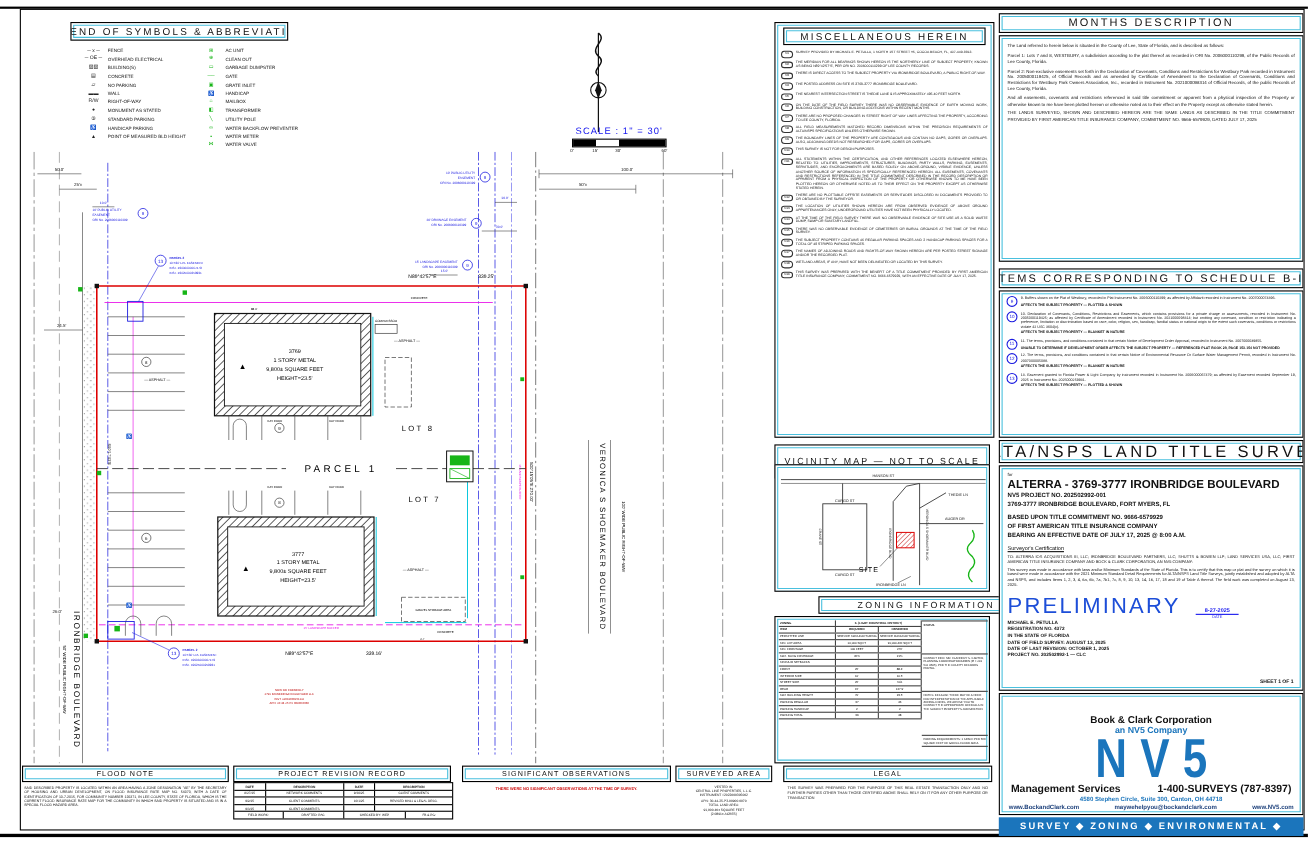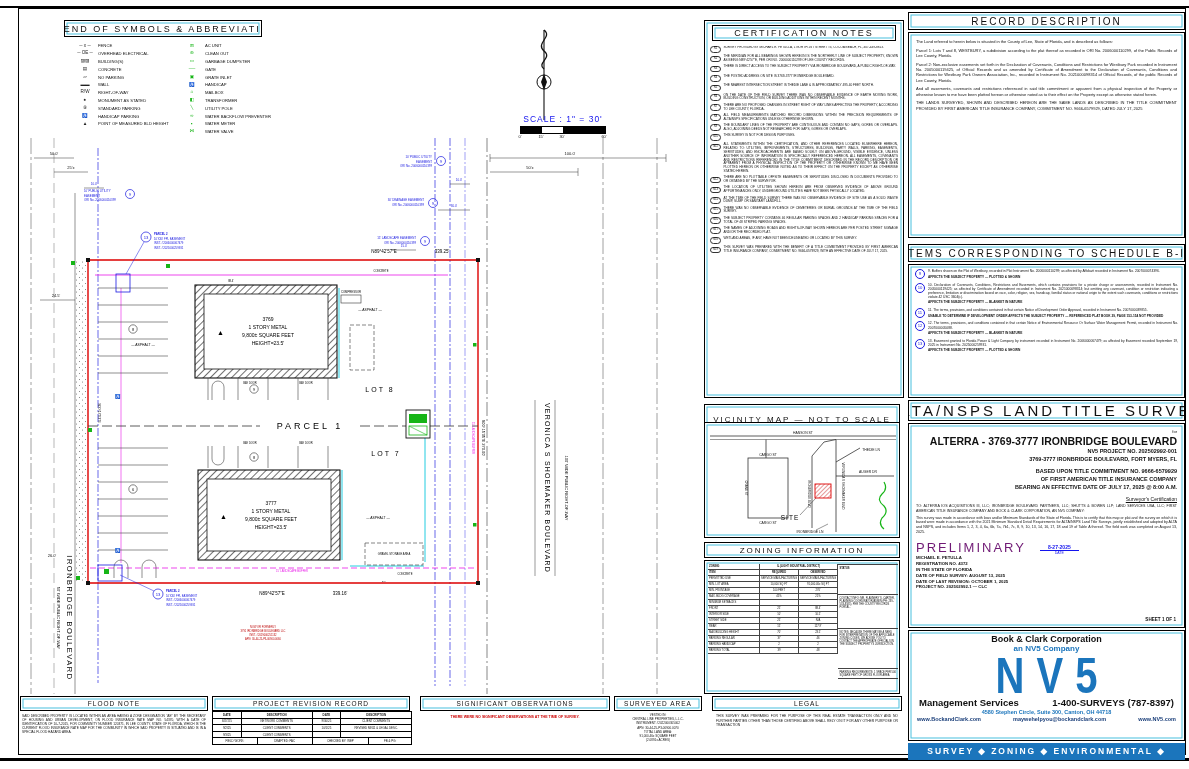--- a/index.html
+++ b/index.html
@@ -51,33 +51,33 @@
   .rv-tbl{border:1px solid #000;font-size:2.9px;background:#fff}
   .rv-row{display:flex;border-bottom:0.6px solid #000}
   .rv-row:last-child{border-bottom:none}
   .rv-row span{border-right:0.6px solid #000;text-align:center;padding:0.8px 0;overflow:hidden;white-space:nowrap}
   .rv-row span:last-child{border-right:none}
   .rv-c0{width:28px}.rv-c1{width:70px}.rv-c2{width:28px}.rv-c3{width:70px}
   .rv-f0{width:44px}.rv-f1{width:54px}.rv-f2{width:56px}.rv-f3{width:42px}
   
   .alta-title{font-size:15px;letter-spacing:3px;font-weight:400}
   .tb{padding:4px 7px;box-sizing:border-box;position:relative}
-  .tb .c{text-align:right}
+  .tb .c{text-align:left}
   .tb-for{font-size:4px;margin-top:1px}
   .tb-client{font-size:10.5px;font-weight:bold;margin:1px 0}
   .tb-b55{font-size:5.5px;font-weight:bold;line-height:1.45}
   .tb-cert{font-size:5px;text-decoration:underline;margin:4px 0 2px}
   .tb-small{font-size:3.6px;line-height:1.3;text-align:justify;margin-bottom:2.5px}
-  .prelim{font-size:13px;letter-spacing:2px;color:#701a75}
+  .prelim{font-size:20px;letter-spacing:2px;color:#1d4ed8}
   .pdate{color:#1414ee;font-size:5px;font-weight:bold;border-bottom:0.7px solid #1414ee;padding:0 8px}
   .pdatelbl{color:#1414ee;font-size:3.6px;text-align:center}
   .surv-lines{font-size:4.3px;line-height:1.35;font-weight:bold}
   .sheetno{position:absolute;right:8px;bottom:5px;font-size:4.6px;font-weight:bold}
   
-  .firm{display:flex;flex-direction:column;align-items:center;padding-top:3px;box-sizing:border-box}
+  .firm{display:flex;flex-direction:column;align-items:center;padding-top:18px;box-sizing:border-box}
   .firm-name{font-size:9px;font-weight:bold}
   .firm-tag{font-size:8px;font-weight:bold;color:#1b75bc}
   .nv5{font-size:40px;font-weight:800;color:#1b75bc;letter-spacing:12px;transform:scaleY(1.25);line-height:44px;padding-left:12px}
   .firm-row{width:100%;display:flex;justify-content:space-between;padding:0 10px;box-sizing:border-box;
     font-size:9.5px;font-weight:bold}
   .firm-addr{font-size:5.5px;font-weight:bold;color:#1b75bc;margin-top:1px}
   .firm-webs{width:100%;display:flex;justify-content:space-between;padding:0 8px;box-sizing:border-box;
     font-size:5.5px;font-weight:bold;color:#1b3f7a;margin-top:1px}
   .banner{background:#1b75bc;color:#fff;font-weight:bold;font-size:8.5px;letter-spacing:2px;
     text-align:center;line-height:17px}
@@ -460,21 +460,21 @@
   <g fill="#bb0000" font-size="2.6" text-anchor="middle">
     <text x="245" y="490">NOW OR FORMERLY</text>
     <text x="245" y="494">3791 IRONBRIDGE BOULEVARD LLC</text>
     <text x="245" y="498">INST. #2019000251132</text>
     <text x="245" y="502">APN: 30-44-25-P3-00900.0060</text>
   </g>
 </svg>
 
 <div class="abs dbl" style="left:704px;top:20px;width:200px;height:378px"></div>
 <div class="abs dbl tbar t9" style="left:712px;top:25px;width:184px;height:16px">
-    <span>CERTIFICATION NOTES</span>
+    <span>MISCELLANEOUS HEREIN</span>
   </div>
 <div class="abs" style="left:710px;top:46px;width:188px;height:348px;overflow:hidden">
 
 <div class="note">
       <span class="nbadge">N1</span>
       <span class="ntext">SURVEY PROVIDED BY MICHAEL E. PETULLA, 1 NORTH 1ST STREET #5, COCOA BEACH, FL, 407-449-8813.</span>
     </div>
     <div class="note">
       <span class="nbadge">N2</span>
       <span class="ntext">THE MERIDIAN FOR ALL BEARINGS SHOWN HEREON IS THE NORTHERLY LINE OF SUBJECT PROPERTY, KNOWN AS BEING N89°42'57"E, PER ORI NO. 2006000110299 OF LEE COUNTY RECORDS.</span>
@@ -582,21 +582,21 @@
       <text x="163" y="25">THEDIE LN</text>
       <text x="160" y="47">AUGER DR</text>
       <text transform="rotate(90 100 68)" x="100" y="68" font-size="3">IRONBRIDGE BLVD</text>
       <text transform="rotate(90 134 60)" x="134" y="60" font-size="3">VERONICA S SHOEMAKER BLVD</text>
       <text x="102" y="107">IRONBRIDGE LN</text>
     </g>
     <text x="82" y="94" font-size="6.5" letter-spacing="1" text-anchor="middle">SITE</text>
   </svg>
 </div>
 
-<div class="abs dbl tbar t8" style="left:704px;top:542px;width:196px;height:16px">
+<div class="abs dbl tbar t8" style="left:744px;top:542px;width:196px;height:16px">
     <span>ZONING INFORMATION</span>
   </div>
 <div class="abs dbl" style="left:704px;top:560px;width:196px;height:134px;padding:3px">
   <div class="z-flex">
     <div class="z-tbl">
       <div class="z-head" style="font-weight:bold">
         <span class="z-c0">ZONING</span>
         <span class="z-h1">IL (LIGHT INDUSTRIAL DISTRICT)</span>
       </div>
       <div class="z-head2" style="font-weight:bold">
@@ -676,21 +676,21 @@
     <div class="z-status">
       <div class="z-scell" style="height:26px;font-weight:bold;border-top:0.5px solid #444">STATUS</div>
       <div class="z-scell" style="height:30px">CONTACT INFO: MR. FLANNERY S. CARTER, PLANNING COORDINATOR/ADMIN (PH: 239-533-8585), PER THE COUNTY RECORDS PORTAL.</div>
       <div class="z-scell" style="height:36px">NOTES: BECAUSE THERE MAY BE A NEED FOR INTERPRETATION OF THE APPLICABLE ZONING CODES, WE ADVISE YOU TO CONTACT THE APPROPRIATE OFFICIALS IN THE SUBJECT PROPERTY'S JURISDICTION.</div>
       <div class="z-scell" style="flex:1">PARKING REQUIREMENTS: 1 SPACE PER 500 SQUARE FEET OF GROSS FLOOR AREA</div>
     </div>
   </div>
 </div>
 
 <div class="abs dbl tbar t10" style="left:908px;top:12px;width:277px;height:18px">
-    <span>RECORD DESCRIPTION</span>
+    <span>MONTHS DESCRIPTION</span>
   </div>
 <div class="abs dbl" style="left:908px;top:32px;width:277px;height:206px;padding:6px 7px">
 
 <p class="rec-p">The Land referred to herein below is situated in the County of Lee, State of Florida, and is described as follows:</p>
     <p class="rec-p">Parcel 1: Lots 7 and 8, WESTBURY, a subdivision according to the plat thereof as recorded in ORI No. 2006000110299, of the Public Records of Lee County, Florida.</p>
     <p class="rec-p">Parcel 2: Non-exclusive easements set forth in the Declaration of Covenants, Conditions and Restrictions for Westbury Park recorded in Instrument No. 2005000119425, of Official Records and as amended by Certificate of Amendment to the Declaration of Covenants, Conditions and Restrictions for Westbury Park Owners Association, Inc., recorded in Instrument No. 2021000098314 of Official Records, of the public Records of Lee County, Florida.</p>
     <p class="rec-p">And all easements, covenants and restrictions referenced in said title commitment or apparent from a physical inspection of the Property or otherwise known to me have been plotted hereon or otherwise noted as to their effect on the Property except as otherwise stated herein.</p>
     <p class="rec-p">THE LANDS SURVEYED, SHOWN AND DESCRIBED HEREON ARE THE SAME LANDS AS DESCRIBED IN THE TITLE COMMITMENT PROVIDED BY FIRST AMERICAN TITLE INSURANCE COMPANY, COMMITMENT NO. 9666-6579929, DATED JULY 17, 2025</p>
   </div>
 

